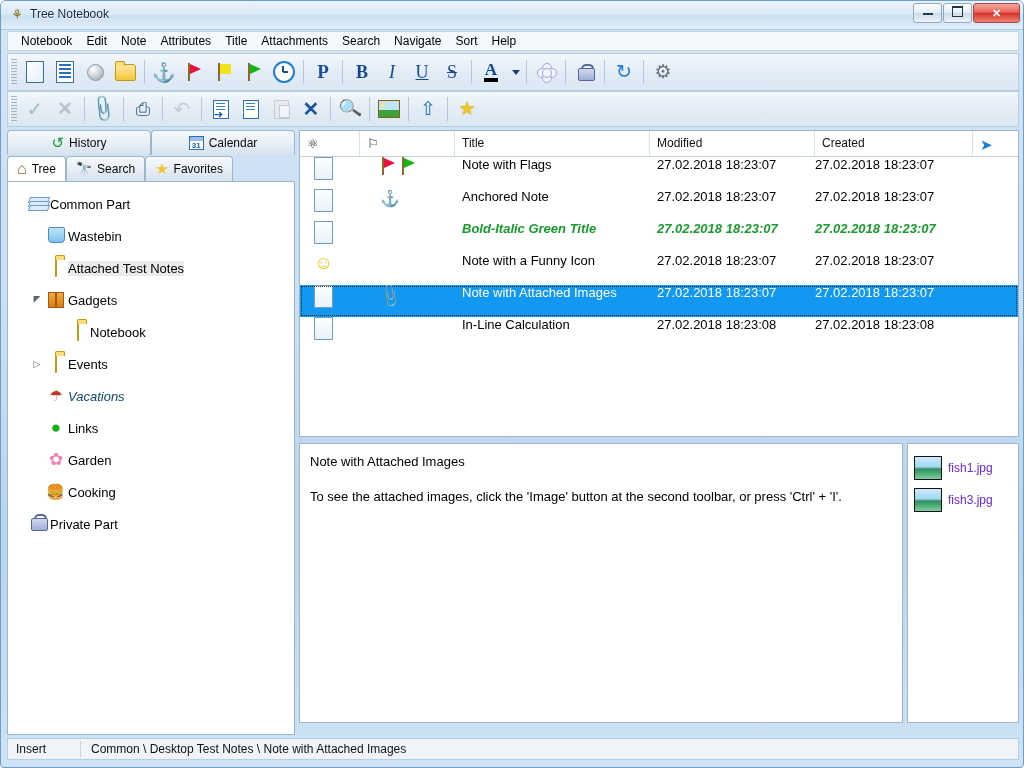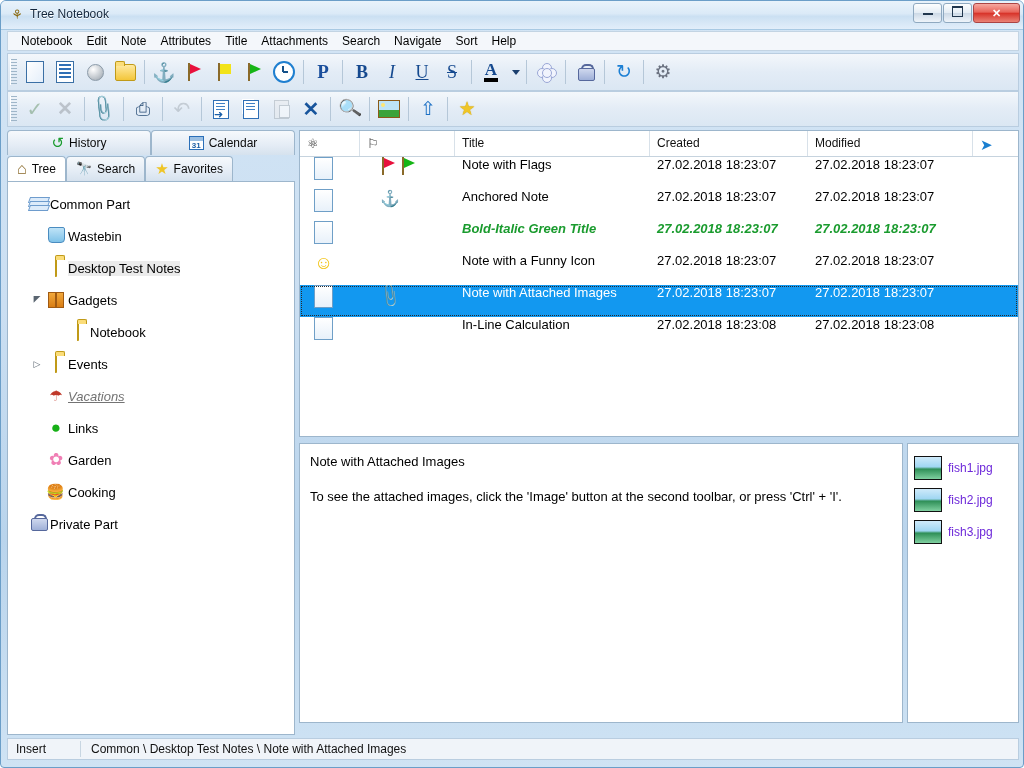--- a/index.html
+++ b/index.html
@@ -219,21 +219,21 @@
     border: 1px solid #9db6cc;
     box-sizing: border-box;
     overflow: hidden;
     padding-top: 6px;
   }
   .tnode { display: flex; align-items: center; height: 32px; padding-left: 4px; cursor: default; }
   .tnode .expander { width: 14px; text-align: center; font-size: 9px; color: #5a6570; }
   .tnode .nicon { width: 24px; text-align: center; font-size: 15px; line-height: 16px; }
   .tnode .nlabel { font-size: 13px; color: #000000; white-space: nowrap; }
   .tnode.selectedbg .nlabel { background: #ebebeb; }
-  .tnode .nlabel.italic-orange { font-style: italic; color: #737373; text-decoration: underline; }
+  .tnode .nlabel.italic-orange { font-style: italic; color: #0c4a6e; }
   .ind0 { margin-left: 0px; }
   .ind1 { margin-left: 18px; }
   .ind2 { margin-left: 40px; }
   .ic-stack { width:18px;height:12px;position:relative;display:inline-block;}
   .ic-stack i { position:absolute; left:0; width:18px; height:4px; border:1px solid #6e9ccd;
       background:#dcebfa; transform: skewX(-20deg); }
   .ic-bin { width:15px;height:14px; border:1px solid #4a8cc0; border-radius:2px 2px 4px 4px;
       background:linear-gradient(to bottom,#bfe3f7,#7fc2e8); display:inline-block;}
   .ic-gadget { width:16px;height:14px; display:inline-block; position:relative;}
   .ic-gadget i { position:absolute; top:0; width:6px; height:14px; border:1px solid #a05a12;
@@ -519,21 +519,21 @@
           <span class="nlabel">Common Part</span>
         </div>
         <div class="tnode ind1">
           <span class="expander"></span>
           <span class="nicon"><span class="ic-bin"></span></span>
           <span class="nlabel">Wastebin</span>
         </div>
         <div class="tnode ind1 selectedbg">
           <span class="expander"></span>
           <span class="nicon"><span class="ic-folder"></span></span>
-          <span class="nlabel">Desktop Test Notes</span>
+          <span class="nlabel">Attached Test Notes</span>
         </div>
         <div class="tnode ind1">
           <span class="expander" style="transform: rotate(180deg);">◢</span>
           <span class="nicon"><span class="ic-gadget"><i style="left:0"></i><i style="left:8px"></i></span></span>
           <span class="nlabel">Gadgets</span>
         </div>
         <div class="tnode ind2">
           <span class="expander"></span>
           <span class="nicon"><span class="ic-folder"></span></span>
           <span class="nlabel">Notebook</span>
@@ -575,22 +575,22 @@
 
     <div id="notelist">
       <div class="lheader">
         <div class="hcell col-icon">
           <span class="hdr-glyph">⚛</span>
         </div>
         <div class="hcell col-flag">
           <span class="hdr-glyph">⚐</span>
         </div>
         <div class="hcell col-title">Title</div>
+        <div class="hcell col-modified">Modified</div>
         <div class="hcell col-created">Created</div>
-        <div class="hcell col-modified">Modified</div>
         <div class="hcell col-end">
           <span class="hdr-attach">➤</span>
         </div>
       </div>
       <div id="note-rows">
           <div class="lrow">
             <div class="lcell c-icon">
               <span class="chkbox"></span>
             </div>
             <div class="lcell c-flag">
@@ -665,24 +665,20 @@
     </div>
 
     <div id="attachpanel">
       <div id="attach-list">
           <div class="attach-item">
             <div class="thumb"></div>
             <span class="attach-name">fish1.jpg</span>
           </div>
           <div class="attach-item">
             <div class="thumb"></div>
-            <span class="attach-name">fish2.jpg</span>
-          </div>
-          <div class="attach-item">
-            <div class="thumb"></div>
             <span class="attach-name">fish3.jpg</span>
           </div>
         </div>
     </div>
 
   </div>
 
   <div id="statusbar">
     <div class="sb-cell1">Insert</div>
     <div class="sb-div"></div>

